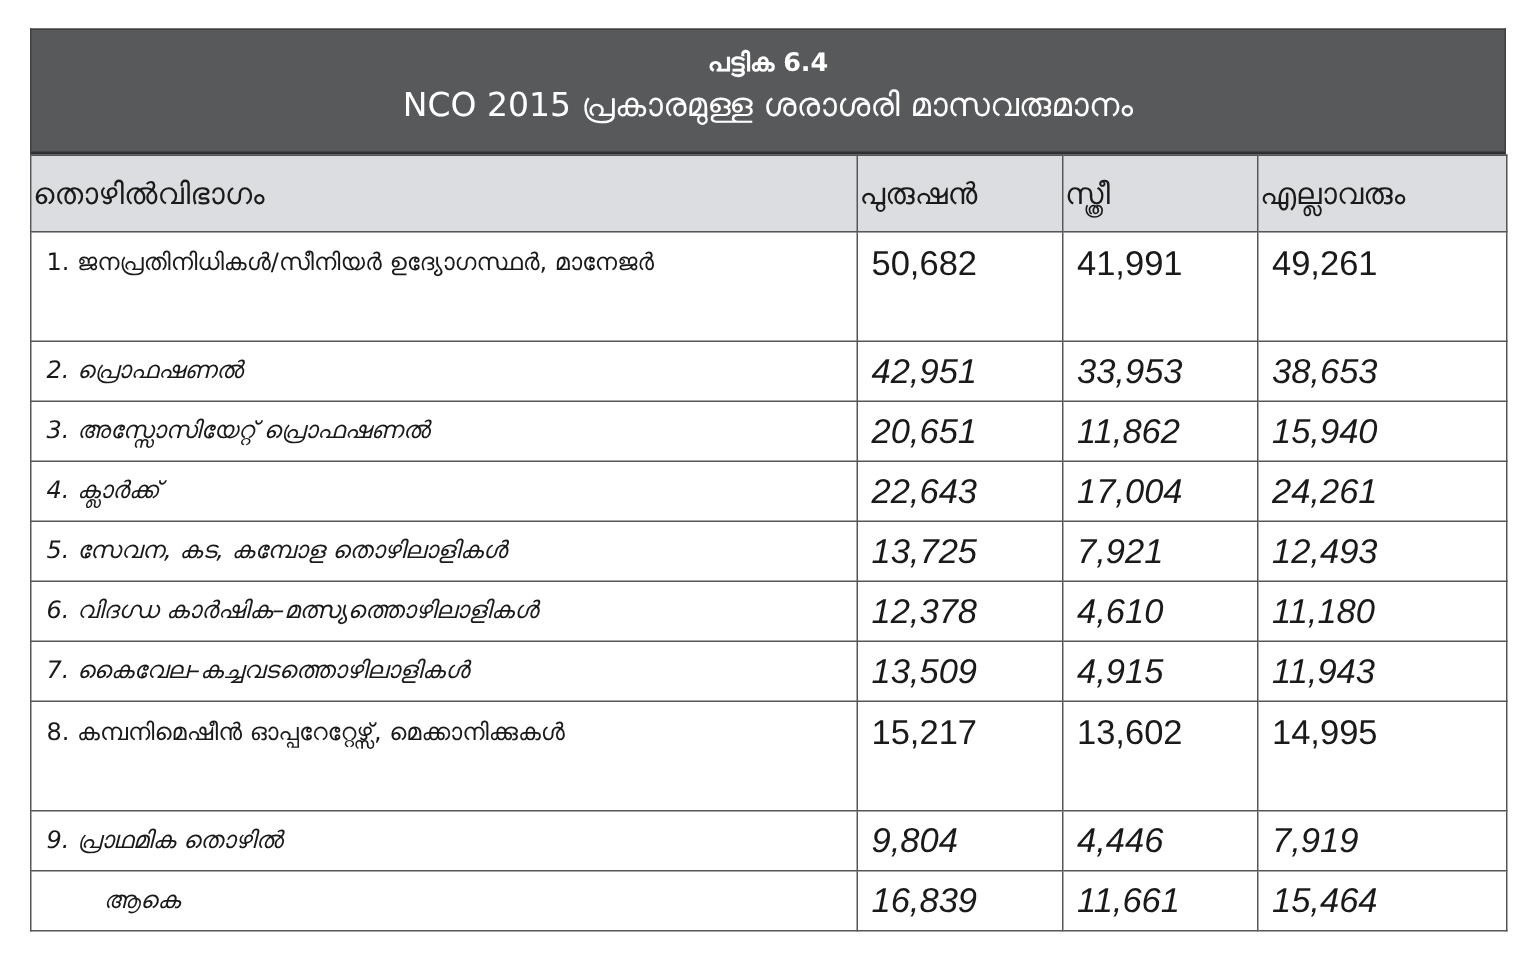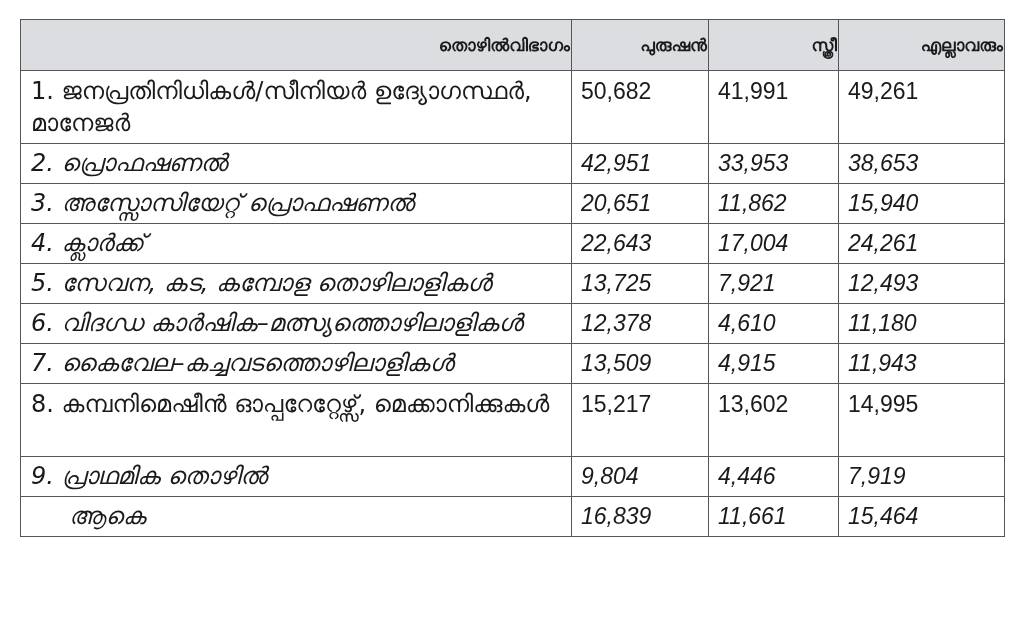--- a/index.html
+++ b/index.html
@@ -5,36 +5,40 @@
   html, body { margin: 0; padding: 0; background: #ffffff; }
   body { width: 1024px; height: 643px; position: relative; overflow: hidden;
          font-family: "DejaVu Sans", "Liberation Sans", sans-serif; color: #1a1a1a; }
   .table-wrap { position: absolute; left: 20px; top: 19px; width: 984px; }
   .title-band { background: #58595b; height: 84px; border: 1px solid #3f4042; border-bottom: 2px solid #2f3032;
                 box-sizing: border-box; color: #ffffff; text-align: center; }
   .title-num { font-size: 17px; font-weight: bold; padding-top: 10px; height: 24px; line-height: 24px; }
   .title-main { font-size: 22px; line-height: 34px; }
   table { border-collapse: collapse; width: 984px; table-layout: fixed; }
   th, td { border: 1.5px solid #555658; box-sizing: border-box; }
-  th { background: #dcdde0; height: 51px; font-size: 17px; font-weight: bold; text-align: right; vertical-align: middle; }
+  th { background: #dcdde0; height: 51px; font-size: 20px; font-weight: normal; text-align: left; vertical-align: middle; }
   td { font-size: 21px; vertical-align: top; padding: 6px 0 0 10px; line-height: 32px; }
-  td.cat { font-size: 24px; }
+  td.cat { font-size: 16px; }
   td.num { font-family: "Liberation Sans", "DejaVu Sans", sans-serif; font-size: 23px; padding-left: 9px; }
   tr.r1 { height: 73px; }
   tr.rn { height: 40px; font-style: italic; }
   tr.r8 { height: 73px; }
   tr.r8 td, tr.r1 td { padding-top: 4px; }
   tr.rn td { padding-top: 2px; line-height: 34px; }
   td.total-label { padding-left: 48px; margin-left: 32px; }
   col.c1 { width: 551px; } col.c2 { width: 137px; } col.c3 { width: 130px; } col.c4 { width: 166px; }
 </style>
 </head>
 <body>
 
 <div class="table-wrap">
+  <div class="title-band">
+    <div class="title-num">പട്ടിക 6.4</div>
+    <div class="title-main">NCO 2015 പ്രകാരമുള്ള ശരാശരി മാസവരുമാനം</div>
+  </div>
   <table>
     <colgroup>
         <col class="c1">
         <col class="c2">
         <col class="c3">
         <col class="c4">
       </colgroup>
     <thead>
       <tr>
         <th>തൊഴിൽവിഭാഗം</th>

